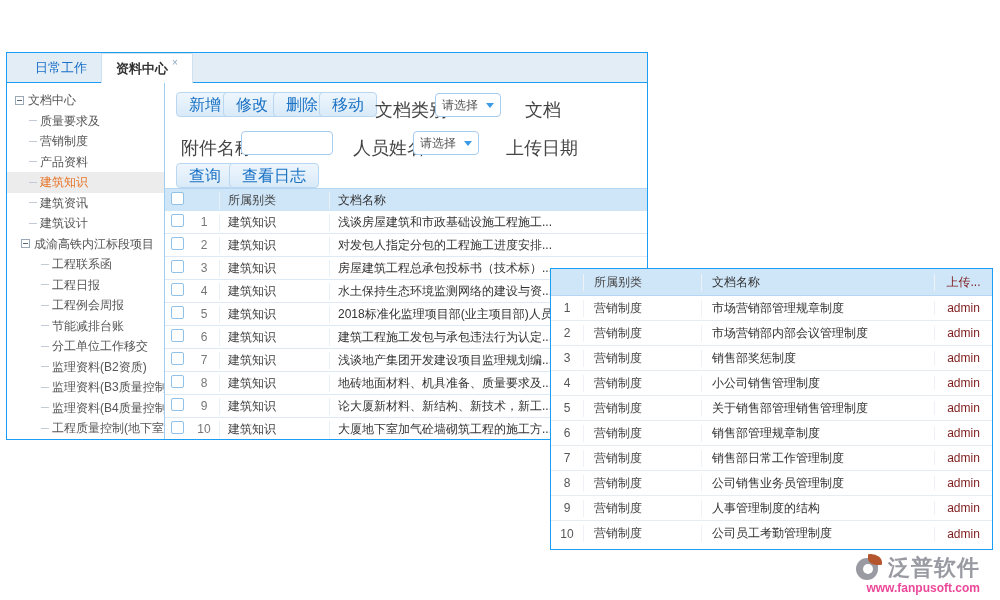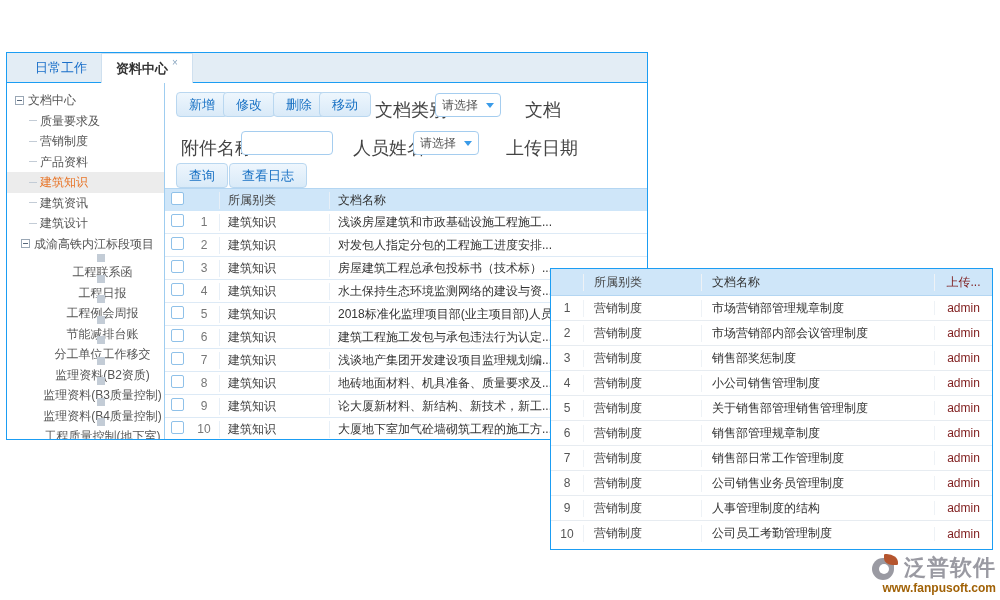--- a/index.html
+++ b/index.html
@@ -29,26 +29,26 @@
     white-space:nowrap; cursor:pointer; display:flex; align-items:center; }
   .titem .minusbox { display:inline-block; width:9px; height:9px;
     border:1px solid #9aa7b5; background:#fff; position:relative; margin-right:4px; flex:0 0 9px;}
   .titem .minusbox::after { content:""; position:absolute; left:1px; right:1px;
     top:3px; height:1px; background:#56677a; }
   .titem .dash { display:inline-block; width:8px; height:1px;
     background:#c3ccd6; margin-right:3px; flex:0 0 8px; }
   .lv0 { padding-left:8px; }
   .lv1 { padding-left:22px; }
   .lv1r { padding-left:14px; }
-  .lv2 { padding-left:34px;flex-direction:column; }
+  .lv2 { padding-left:34px; }
   .titem.selected { background:#ececec; color:#e8762a; }
 
   
   #mainpane { flex:1; position:relative; overflow:hidden; }
-  .btn { position:absolute; height:25px; padding:0 12px; font-size:13px;
+  .btn { position:absolute; height:25px; padding:0 12px; font-size:16px;
     color:#1a72c4; background:linear-gradient(#eef6fd,#d9eaf8);
     border:1px solid #b9d7f0; border-radius:4px; line-height:23px;
     text-align:center; cursor:pointer; }
   .flabel { position:absolute; font-size:18px; color:#444; white-space:nowrap; }
   .dropdown { position:absolute; width:66px; height:24px; background:#fff;
     border:1px solid #a5cdef; border-radius:4px; font-size:12px; color:#555;
     line-height:22px; padding:0 6px; cursor:pointer; }
   .dropdown .caret { position:absolute; right:6px; top:9px; width:0; height:0;
     border-left:4px solid transparent; border-right:4px solid transparent;
     border-top:5px solid #3a9be8; }
@@ -80,31 +80,31 @@
     border-bottom:1px solid #e7ecf1; cursor:pointer; background:#fff; }
   .r-num { width:32px; flex:0 0 32px; text-align:center; color:#555; }
   .r-cat { width:118px; flex:0 0 118px; padding-left:10px; color:#444;
     border-left:1px solid #eef2f6; }
   .r-name { flex:1; padding-left:10px; color:#333; white-space:nowrap;
     overflow:hidden; border-left:1px solid #eef2f6; }
   .r-up { width:58px; flex:0 0 58px; text-align:center; color:#7f1d1d;
     border-left:1px solid #eef2f6; }
 
   
-  #logo { position:absolute; right:4px; top:553px; width:160px; text-align:right; }
+  #logo { position:absolute; right:20px; top:553px; width:160px; text-align:right; }
   #logo .row1 { display:flex; align-items:center; justify-content:flex-end; }
   .swirl { width:30px; height:28px; position:relative; margin-right:2px; }
   .swirl .g1 { position:absolute; left:0; top:4px; width:22px; height:22px;
     border-radius:50% 10% 50% 50%; background:#9a9aa2; }
   .swirl .g2 { position:absolute; left:7px; top:10px; width:10px; height:10px;
     border-radius:50%; background:#fff; }
   .swirl .o1 { position:absolute; left:12px; top:0; width:14px; height:11px;
     border-radius:10% 80% 10% 60%; background:#b5552e; }
   .brandtxt { font-size:22px; color:#9a9aa2; letter-spacing:1px; font-weight:bold; }
-  .brandurl { font-size:12px; color:#a16207; font-weight:bold; margin-top:-2px; }
+  .brandurl { font-size:12px; color:#ec4899; font-weight:bold; margin-top:-2px; }
 </style>
 </head>
 <body>
 
 <div id="stage">
 
   <div id="panelA">
     <div class="tabbar">
       <div class="tab">
         <span>日常工作</span>

